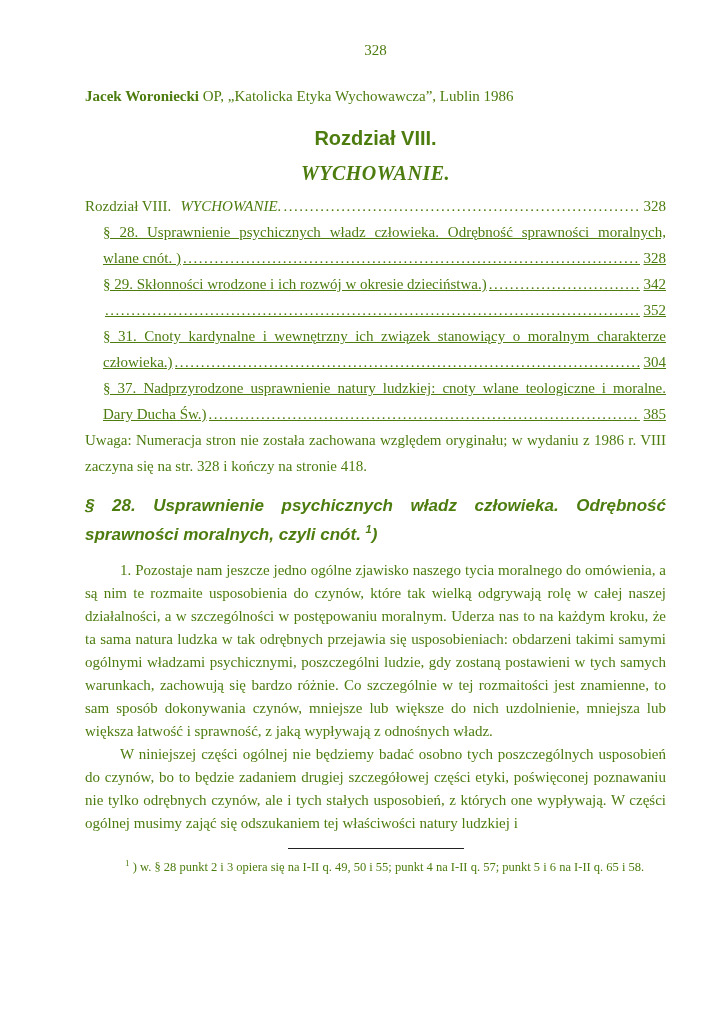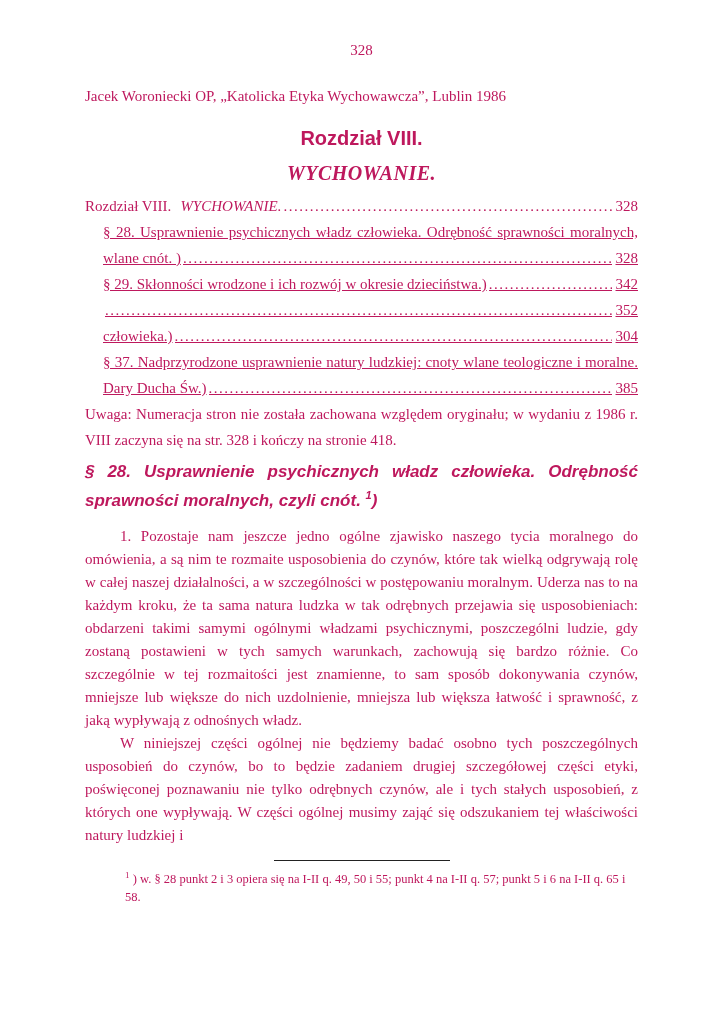--- a/index.html
+++ b/index.html
@@ -1,29 +1,29 @@
 <!DOCTYPE html>
 <html><head>
 <meta charset="utf-8">
 <style>
   html, body { margin: 0; padding: 0; background: #ffffff; }
   .page {
     position: relative;
     width: 724px; height: 1024px;
     box-sizing: border-box;
     background: #ffffff;
-    padding: 40px 86px 0 85px;
+    padding: 40px 58px 0 85px;
     font-family: "Liberation Serif", serif;
     font-size: 15px;
-    color: #be185d;
+    color: #4d7c0f;
     overflow: hidden;
   }
   .pagenum { text-align: center; line-height: 20px; }
   .header  { margin-top: 26px; line-height: 20px; }
-  .header b { font-weight: normal; }
+  .header b { font-weight: bold; }
   .title1 {
     margin-top: 20px; text-align: center;
     font-family: "Liberation Sans", sans-serif;
     font-weight: bold; font-size: 20px; line-height: 24px;
   }
   .title2 {
     margin-top: 11px; text-align: center;
     font-weight: bold; font-style: italic;
     font-size: 20px; line-height: 24px; letter-spacing: 0.5px;
   }
@@ -34,21 +34,21 @@
   .row .txt { flex: 0 0 auto; white-space: nowrap; }
   .row .italic { font-style: italic; margin-left: 9px; }
   .leader { flex: 1 1 auto; overflow: hidden; white-space: nowrap; margin: 0 4px 0 2px; min-width: 16px; }
   .leader::after {
     content: "...................................................................................................................................................................................";
     letter-spacing: 1.5px;
   }
   .pg { flex: 0 0 auto; }
   .note { text-align: justify; line-height: 26px; }
   .heading {
-    margin-top: 4px;
+    margin-top: 12px;
     font-family: "Liberation Sans", sans-serif;
     font-weight: bold; font-style: italic;
     font-size: 17px; line-height: 29px;
   }
   .heading .l1 { text-align: justify; text-align-last: justify; }
   .heading sup { font-size: 11px; line-height: 0; }
   .bodytext { margin-top: 10px; }
   .para { margin: 0; text-align: justify; text-indent: 35px; line-height: 23px; }
   .fnrule { margin-top: 13px; width: 176px; border: none; border-top: 1px solid #222; }
   .footnote { margin-top: 9px; font-size: 12.5px; line-height: 18px; margin-left: 40px; }
@@ -95,20 +95,21 @@
     </div>
 
     <div class="toc-entry indent">
       <div class="row">
         <span class="leader"></span>
         <span class="pg">352</span>
       </div>
     </div>
 
     <div class="toc-entry indent">
+      <div class="stretch">§ 31. Cnoty kardynalne i wewnętrzny ich związek stanowiący o moralnym charakterze</div>
       <div class="row">
         <span class="txt">człowieka.)</span>
         <span class="leader"></span>
         <span class="pg">304</span>
       </div>
     </div>
 
 
     <div class="toc-entry indent">
       <div class="stretch">§ 37. Nadprzyrodzone usprawnienie natury ludzkiej: cnoty wlane teologiczne i moralne.</div>

